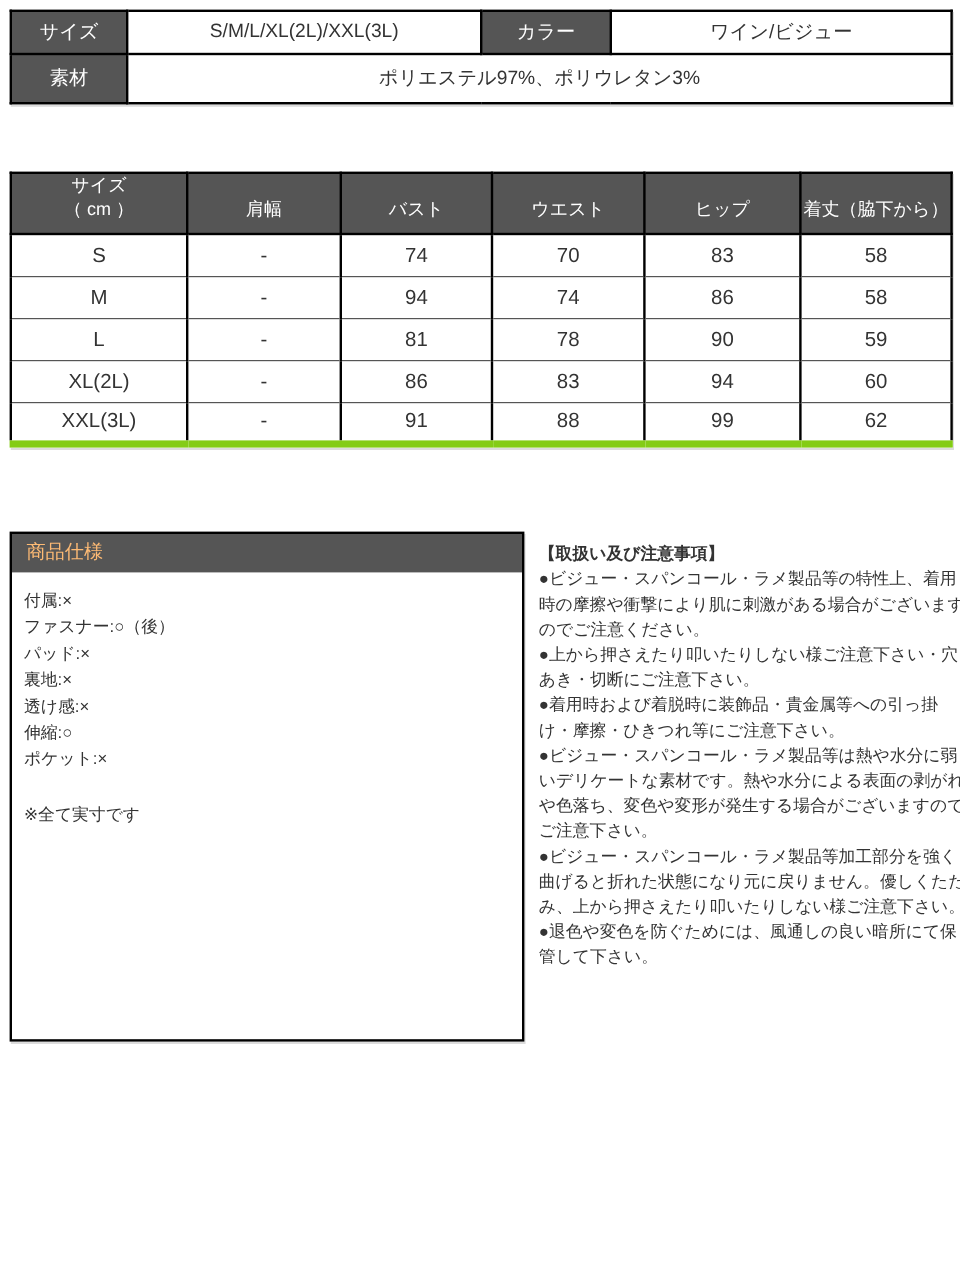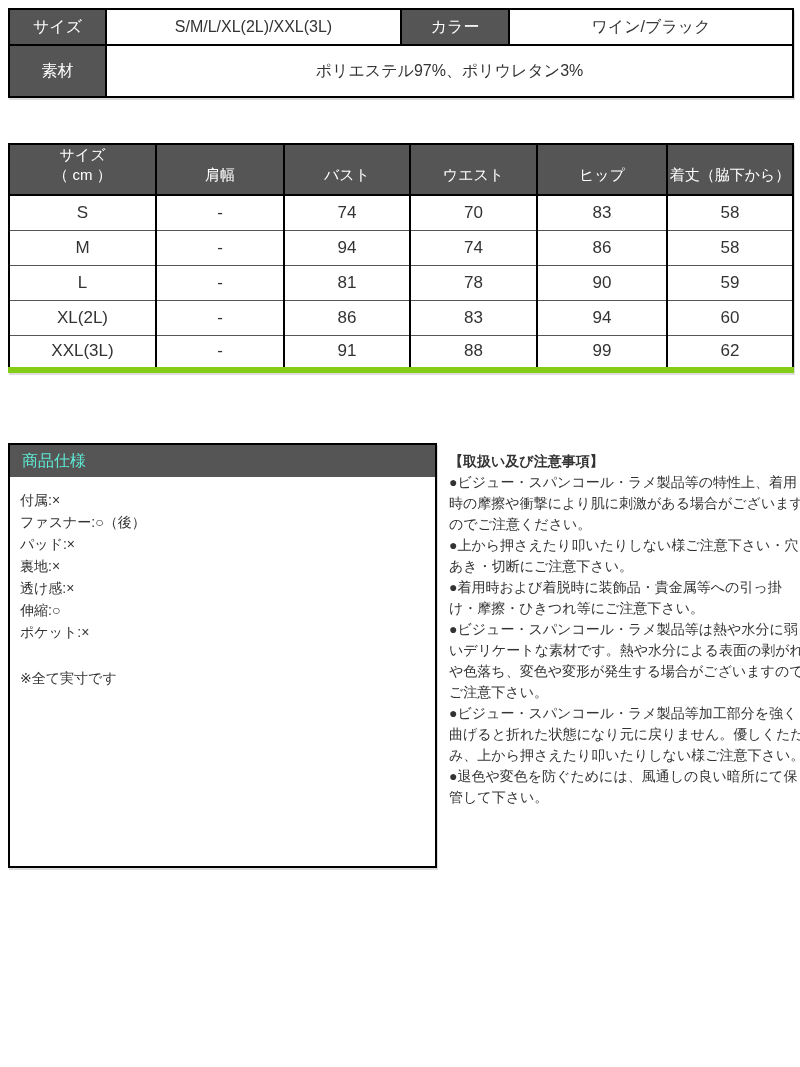--- a/index.html
+++ b/index.html
@@ -25,21 +25,21 @@
     box-shadow: 1px 2px 0 #dcdcdc;
   }
   .info-table th, .info-table td {
     border: 2px solid #000000;
     text-align: center;
     vertical-align: middle;
     font-size: 16px;
     font-weight: normal;
   }
   .info-table tr:first-child th, .info-table tr:first-child td { height: 36px; }
-  .info-table tr:last-child th, .info-table tr:last-child td { height: 52px; }
+  .info-table tr:last-child th, .info-table tr:last-child td { height: 41px; }
   .dark-cell {
     background: #555555;
     color: #ffffff;
     font-size: 15px;
   }
 
   
   .size-table {
     position: absolute;
     left: 8px; top: 143px;
@@ -75,21 +75,21 @@
   .spec-box {
     position: absolute;
     left: 8px; top: 443px;
     width: 429px; height: 425px;
     border: 2px solid #000000;
     background: #ffffff;
     box-shadow: 1px 2px 0 #dcdcdc;
   }
   .spec-box-header {
     background: #555555;
-    color: #5eead4;
+    color: #fdba74;
     font-size: 16px;
     height: 32px;
     line-height: 32px;
     padding-left: 12px;
   }
   .spec-box-body {
     padding: 12px 16px 0 10px;
     font-size: 14px;
   }
   .spec-box-body p { line-height: 22px; }
@@ -115,21 +115,21 @@
       <col style="width:97px">
         <col style="width:295px">
         <col style="width:108px">
         <col style="width:284px">
     </colgroup>
     <tbody>
         <tr>
       <th class="dark-cell">サイズ</th>
       <td>S/M/L/XL(2L)/XXL(3L)</td>
       <th class="dark-cell">カラー</th>
-      <td>ワイン/ブラック</td>
+      <td>ワイン/ビジュー</td>
     </tr>
     <tr>
       <th class="dark-cell">素材</th>
       <td colspan="3">ポリエステル97%、ポリウレタン3%</td>
     </tr>
   </tbody>
     </table>
 
   <table class="size-table">
     <colgroup>

